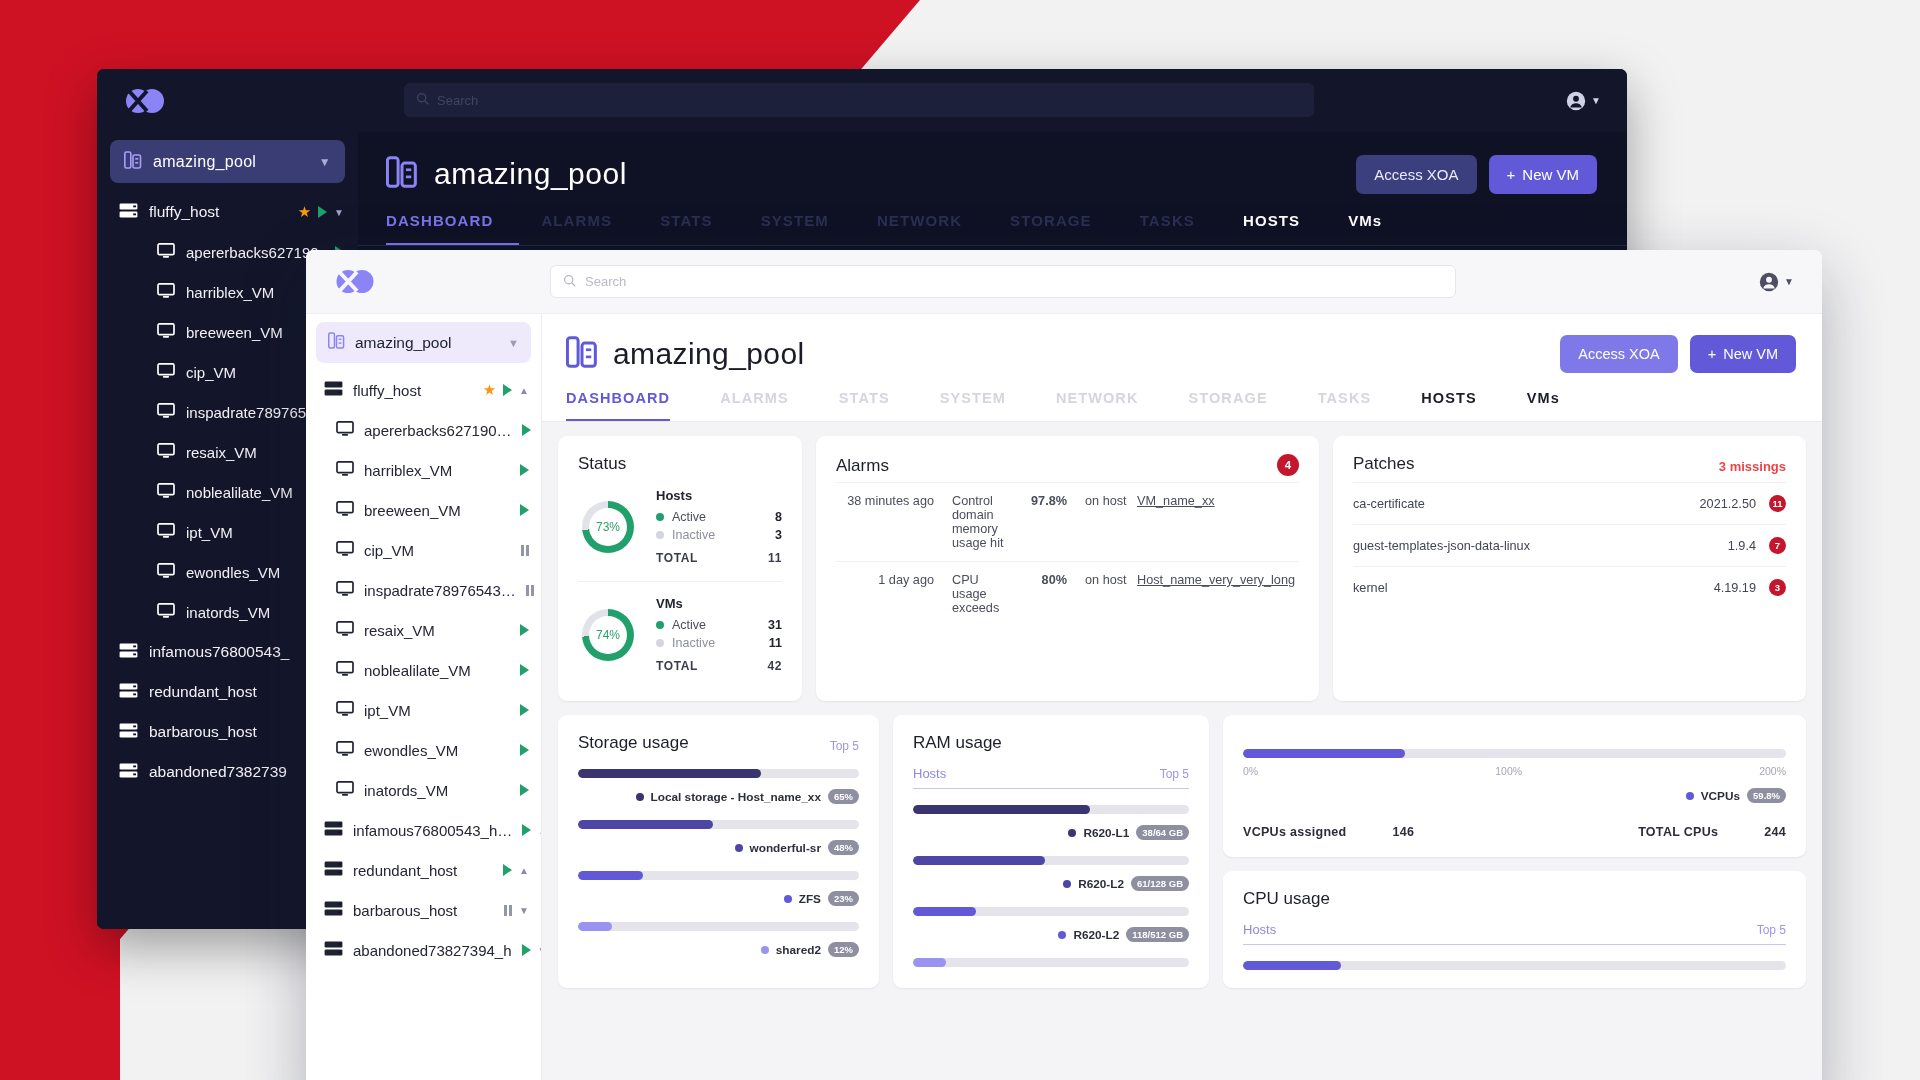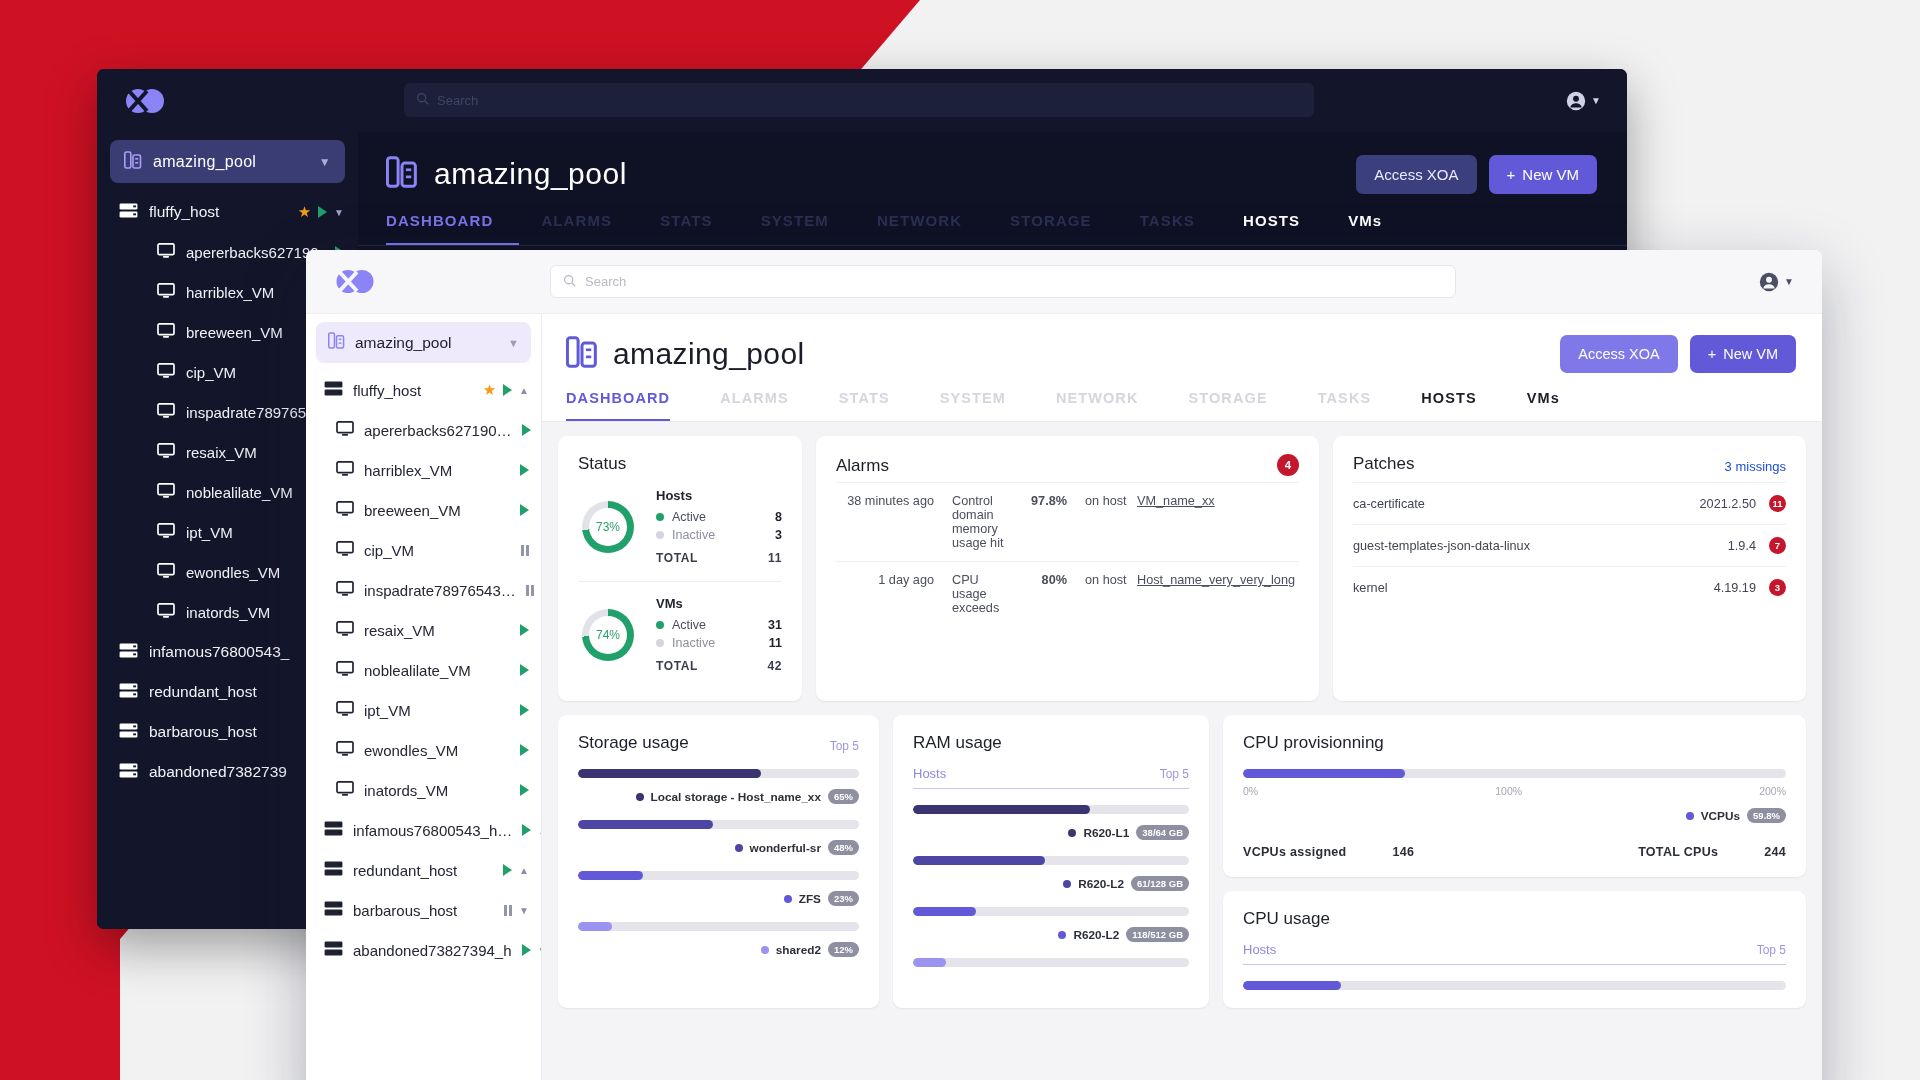--- a/index.html
+++ b/index.html
@@ -172,21 +172,21 @@
   }
   .al-table { width: 100%; border-collapse: collapse; margin-top: 6px; font-size: 12.7px; }
   .al-table td { border-top: 1px solid #f0f0f4; padding: 11px 4px; color: #4b4e5d; vertical-align: top; }
   .al-time { text-align: right; white-space: nowrap; padding-right: 14px !important; width: 112px; }
   .al-pct { color: #c4162c; font-weight: bold; text-align: right; white-space: nowrap; width: 52px; }
   .al-on { color: #5c5f6e; padding-left: 14px !important; white-space: nowrap; width: 62px; }
   .al-tgt { color: #6159d8; text-decoration: underline; width: 92px; }
   .al-tgt.plain { color: #31343f; text-decoration: none; }
 
   
-  .pt-miss { margin-left: auto; color: #1d4ed8; font-size: 13px; font-weight: normal; }
+  .pt-miss { margin-left: auto; color: #ef4444; font-size: 13px; font-weight: bold; }
   .pt-table { width: 100%; border-collapse: collapse; font-size: 12.7px; margin-top: 8px; }
   .pt-table td { border-top: 1px solid #f0f0f4; padding: 12px 0; color: #424553; }
   .pt-ver { text-align: right; white-space: nowrap; color: #2f323d; }
   .pt-bd { width: 30px; text-align: right; }
   .pt-chip {
     display: inline-flex; align-items: center; justify-content: center;
     width: 17px; height: 17px; border-radius: 50%; background: #c4162c;
     color: #fff; font-size: 9.5px; font-weight: bold;
   }
 
@@ -929,23 +929,20 @@
       <div class="bar-track">
         <div class="bar-fill" style="width:12%;background:#9a93f0"></div>
       </div>
 
     </div>
               </div>
           </div>
 
           <div>
             <div class="card">
-              <div class="card-hd">
-                <span class="card-title">CPU provisionning</span>
-              </div>
               <div class="bar-wrap">
                 <div class="bar-track">
                   <div class="bar-fill" id="cpu-prov-fill" style="background: rgb(97, 89, 216); width: 29.9%;"></div>
                 </div>
                 <div class="axis" id="cpu-axis">
                     <span>0%</span>
                     <span>100%</span>
                     <span>200%</span>
                   </div>
                 <div class="bar-leg">

